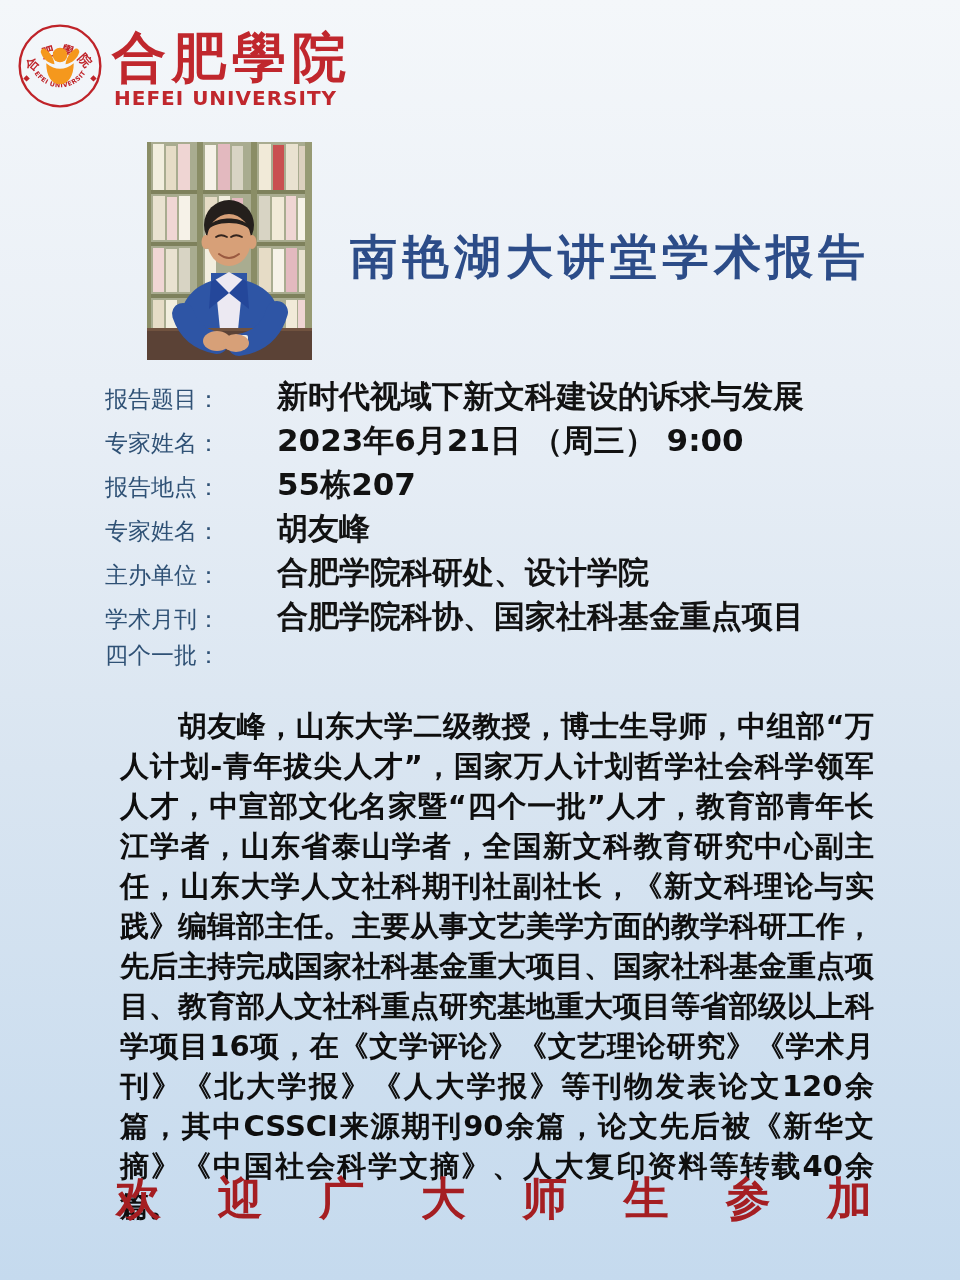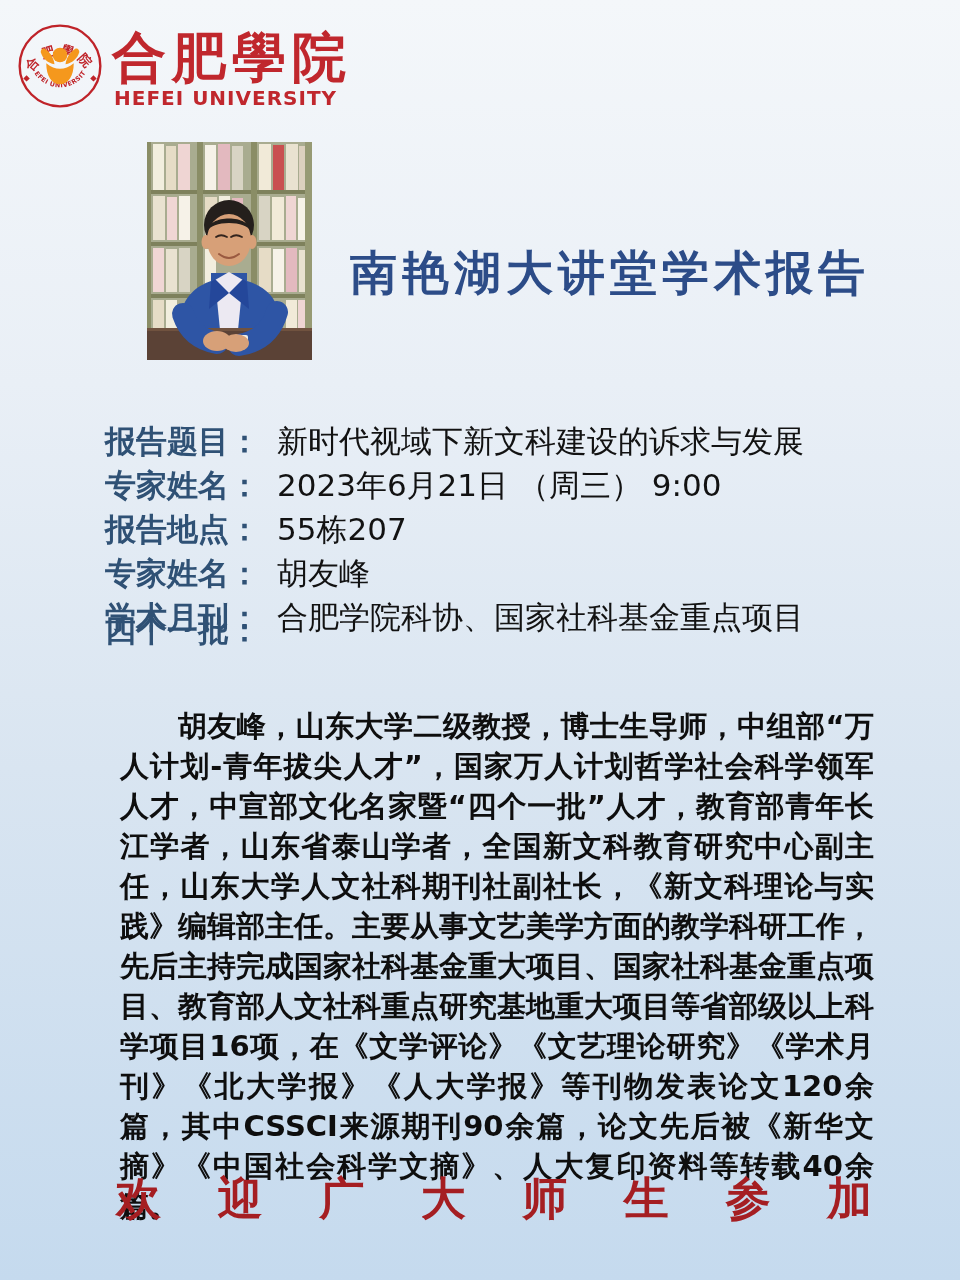--- a/index.html
+++ b/index.html
@@ -20,34 +20,34 @@
   }
   .wordmark-en{
     position:absolute;left:114px;top:86px;
     font-size:20px;font-weight:700;color:#c0272d;
     letter-spacing:1px;white-space:nowrap;
   }
   
   .photo{position:absolute;left:147px;top:142px;width:165px;height:218px;}
   
   .title{
-    position:absolute;left:350px;top:216px;
+    position:absolute;left:350px;top:200px;
     font-size:47px;font-weight:700;color:#2c4c88;
     letter-spacing:5px;white-space:nowrap;line-height:1.1;
     font-family:"DejaVu Serif","Liberation Serif",serif;
   }
   
   .details{position:absolute;left:105px;top:376px;width:780px;}
   .detail-row{display:flex;align-items:baseline;height:44px;}
   .detail-label{
-    flex:none;width:172px;font-size:31px;font-weight:700;
+    flex:none;width:172px;font-size:23px;font-weight:400;
     color:#2f5175;white-space:nowrap;
   }
   .detail-value{
-    font-size:31px;font-weight:400;color:#121212;white-space:nowrap;margin-top:45px;
+    font-size:31px;font-weight:700;color:#121212;white-space:nowrap;
   }
   
   .bio{
     position:absolute;left:104px;top:690px;width:754px;
     margin:16px;font-size:29px;line-height:40px;font-weight:600;
     color:#0e0e0e;text-align:justify;text-indent:58px;
     font-family:"DejaVu Sans","Liberation Sans",sans-serif;
   }
   
   .welcome{
@@ -188,20 +188,24 @@
     </div>
     <div class="detail-row">
       <span class="detail-label">报告地点：</span>
       <span class="detail-value">55栋207</span>
     </div>
     <div class="detail-row">
       <span class="detail-label">专家姓名：</span>
       <span class="detail-value">胡友峰</span>
     </div>
     <div class="detail-row">
+      <span class="detail-label">主办单位：</span>
+      <span class="detail-value">合肥学院科研处、设计学院</span>
+    </div>
+    <div class="detail-row">
       <span class="detail-label">学术月刊：</span>
       <span class="detail-value">合肥学院科协、国家社科基金重点项目</span>
     </div>
     <div class="detail-row">
       <span class="detail-label">四个一批：</span>
       <span class="detail-value"></span>
     </div>
   </div>
 
   <p class="bio">胡友峰，山东大学二级教授，博士生导师，中组部“万人计划-青年拔尖人才”，国家万人计划哲学社会科学领军人才，中宣部文化名家暨“四个一批”人才，教育部青年长江学者，山东省泰山学者，全国新文科教育研究中心副主任，山东大学人文社科期刊社副社长，《新文科理论与实践》编辑部主任。主要从事文艺美学方面的教学科研工作，先后主持完成国家社科基金重大项目、国家社科基金重点项目、教育部人文社科重点研究基地重大项目等省部级以上科学项目16项，在《文学评论》《文艺理论研究》《学术月刊》《北大学报》《人大学报》等刊物发表论文120余篇，其中CSSCI来源期刊90余篇，论文先后被《新华文摘》《中国社会科学文摘》、人大复印资料等转载40余篇。</p>

